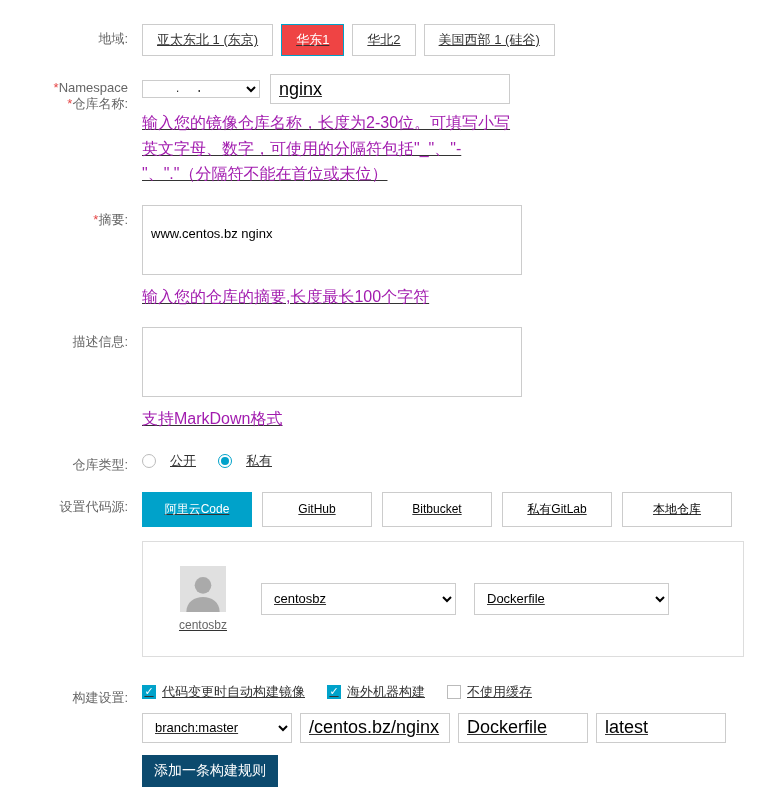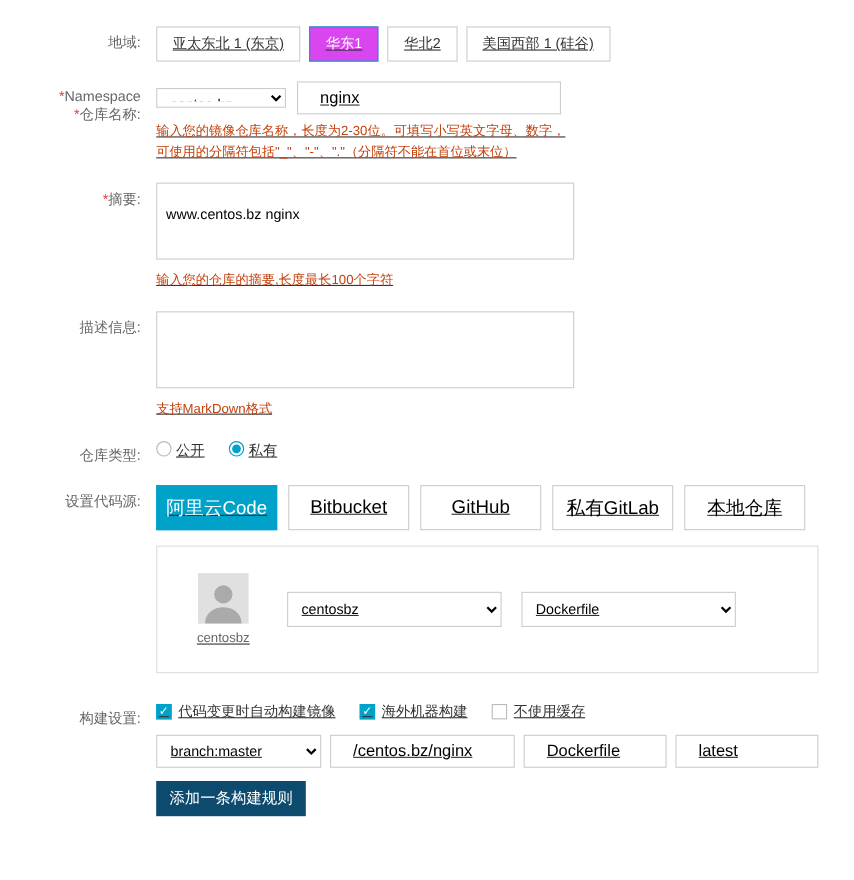--- a/index.html
+++ b/index.html
@@ -29,78 +29,78 @@
     .region-btns { display: flex; gap: 8px; }
     .region-btn {
       border: 1px solid #ccc;
       background: #fff;
       padding: 6px 14px;
       font-size: 13px;
       cursor: pointer;
       color: #333;
     }
     .region-btn.active {
-      background: #d946ef;
+      background: #ef4444;
       color: #fff;
       border-color: #00a2ca;
     }
     .ns-row { display: flex; gap: 10px; align-items: center; }
     .select {
       border: 1px solid #ccc;
       padding: 5px 8px;
       font-size: 13px;
       background: #fff;
       height: 18px;
     }
     .ns-select { width: 118px; }
     .text-input {
       border: 1px solid #ccc;
-      padding: 5px 20px;
-      font-size: 15px;
+      padding: 5px 8px;
+      font-size: 18px;
       height: 30px;
     }
     .repo-name { width: 240px; }
     .helper {
-      color: #c2410c;
-      font-size: 12px;
+      color: #a21caf;
+      font-size: 16px;
       margin-top: 6px;
       line-height: 1.6;
     }
     .textarea {
       border: 1px solid #ccc;
       padding: 20px 8px;
       font-size: 13px;
       width: 380px;
       resize: none;
       font-family: inherit;
     }
     .ta-sum { height: 70px; }
     .ta-desc { height: 70px; }
     .radio-row { display: flex; gap: 22px; align-items: center; padding-top: 2px; }
-    .radio-item { display: flex; align-items: flex-start; gap: 4px; cursor: pointer; }
+    .radio-item { display: flex; align-items: center; gap: 14px; cursor: pointer; }
     .radio {
       width: 14px; height: 14px;
       border: 1px solid #bbb;
       border-radius: 50%;
       display: inline-flex;
       align-items: center; justify-content: center;
     }
     .radio.checked { border-color: #00a2ca; }
     .radio.checked::after {
       content: ""; width: 8px; height: 8px;
       background: #00a2ca; border-radius: 50%;
     }
     .source-tabs { display: flex; gap: 10px; margin-bottom: 14px; }
     .source-tab {
       border: 1px solid #ccc;
       background: #fff;
       padding: 8px 0;
       width: 110px;
       text-align: center;
-      font-size: 17px;
+      font-size: 12px;
       cursor: pointer;
     }
     .source-tab.active {
       background: #00a2ca;
       border-color: #00a2ca;
       color: #fff;
     }
     .source-box {
       border: 1px solid #ddd;
       padding: 24px 20px;
@@ -129,21 +129,21 @@
       font-size: 11px;
     }
     .checkbox.checked {
       background: #00a2ca;
       border-color: #00a2ca;
       color: #fff;
     }
     .build-inputs { display: flex; gap: 8px; margin-bottom: 12px; }
     .branch-select { width: 150px; height: 30px; }
     .bi { height: 30px; }
-    .bi-path { width: 168px; }
+    .bi-path { width: 150px; }
     .bi-df { width: 130px; }
     .bi-tag { width: 130px; }
     .add-rule {
       background: #0c4a6e;
       color: #fff;
       border: none;
       padding: 7px 12px;
       font-size: 14px;
       cursor: pointer;
     }
@@ -207,22 +207,22 @@
         <span>私有</span>
       </div>
     </div>
   </div>
 
   <div class="row">
     <div class="label-col">设置代码源:</div>
     <div class="field-col">
       <div class="source-tabs">
         <button class="source-tab active">阿里云Code</button>
+        <button class="source-tab">GitHub</button>
         <button class="source-tab">Bitbucket</button>
-        <button class="source-tab">GitHub</button>
         <button class="source-tab">私有GitLab</button>
         <button class="source-tab">本地仓库</button>
       </div>
       <div class="source-box">
         <div class="user-col">
           <div class="avatar">
             <svg viewBox="0 0 24 24">
                 <circle cx="12" cy="8" r="5"></circle>
                 <path d="M2 24c0-6 5-9 10-9s10 3 10 9z"></path>
               </svg>

